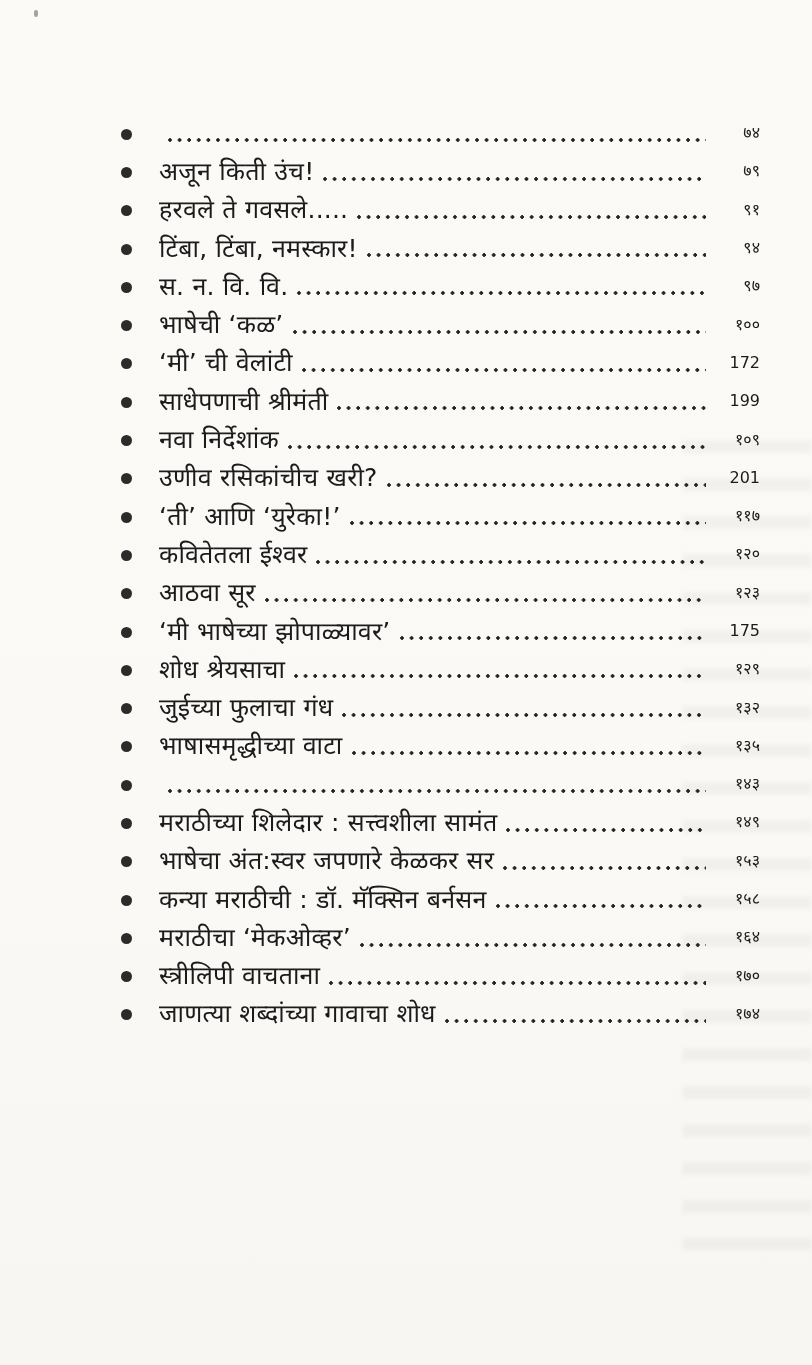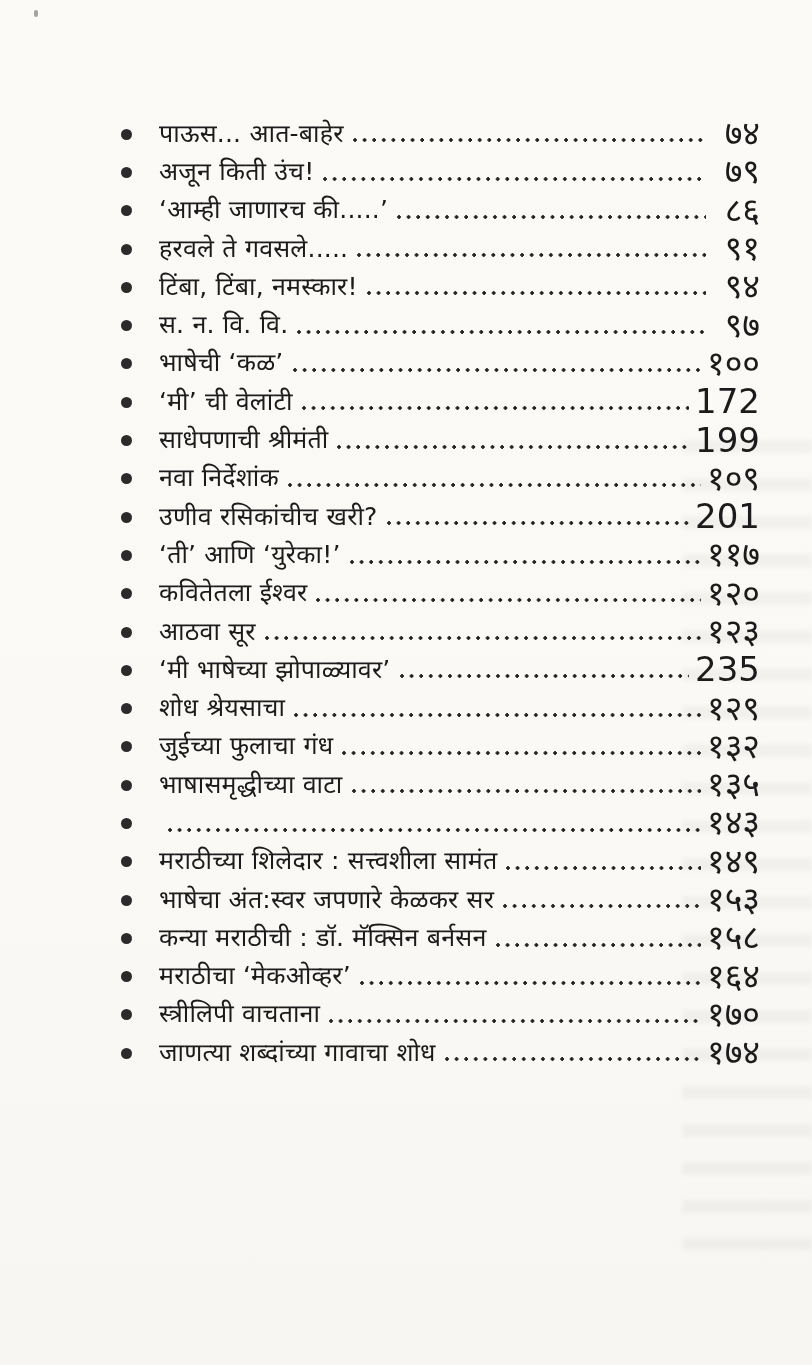--- a/index.html
+++ b/index.html
@@ -76,55 +76,48 @@
     flex: 1 1 auto;
     height: 4px;
     align-self: flex-end;
     margin: 0 6px 10px 9px;
     background-image: radial-gradient(circle at 2px 2px, #242424 1.55px, transparent 1.85px);
     background-size: 9.6px 4px;
     background-repeat: repeat-x;
   }
   .pageno {
     flex: 0 0 auto;
-    font-size: 34px;
+    font-size: 16px;
     line-height: 1;
     min-width: 48px;
     text-align: right;
     white-space: nowrap;
   }
 </style>
 </head>
 <body>
 
 <div class="page">
   <div class="speck"></div>
   <div class="ghosting"></div>
   <div class="toc" id="toc-list">
   <div class="toc-row">
     <span class="bullet"></span>
-    <span class="title">पाऊस... आत-बाहेर</span>
     <span class="leader"></span>
     <span class="pageno">७४</span>
   </div>
 
   <div class="toc-row">
     <span class="bullet"></span>
     <span class="title">अजून किती उंच!</span>
     <span class="leader"></span>
     <span class="pageno">७९</span>
   </div>
 
 
-  <div class="toc-row">
-    <span class="bullet"></span>
-    <span class="title">‘आम्ही जाणारच की.....’</span>
-    <span class="leader"></span>
-    <span class="pageno">८६</span>
-  </div>
 
   <div class="toc-row">
     <span class="bullet"></span>
     <span class="title">हरवले ते गवसले.....</span>
     <span class="leader"></span>
     <span class="pageno">९१</span>
   </div>
 
   <div class="toc-row">
     <span class="bullet"></span>
@@ -193,21 +186,21 @@
     <span class="bullet"></span>
     <span class="title">आठवा सूर</span>
     <span class="leader"></span>
     <span class="pageno">१२३</span>
   </div>
 
   <div class="toc-row">
     <span class="bullet"></span>
     <span class="title">‘मी भाषेच्या झोपाळ्यावर’</span>
     <span class="leader"></span>
-    <span class="pageno">235</span>
+    <span class="pageno">175</span>
   </div>
 
   <div class="toc-row">
     <span class="bullet"></span>
     <span class="title">शोध श्रेयसाचा</span>
     <span class="leader"></span>
     <span class="pageno">१२९</span>
   </div>
 
   <div class="toc-row">

